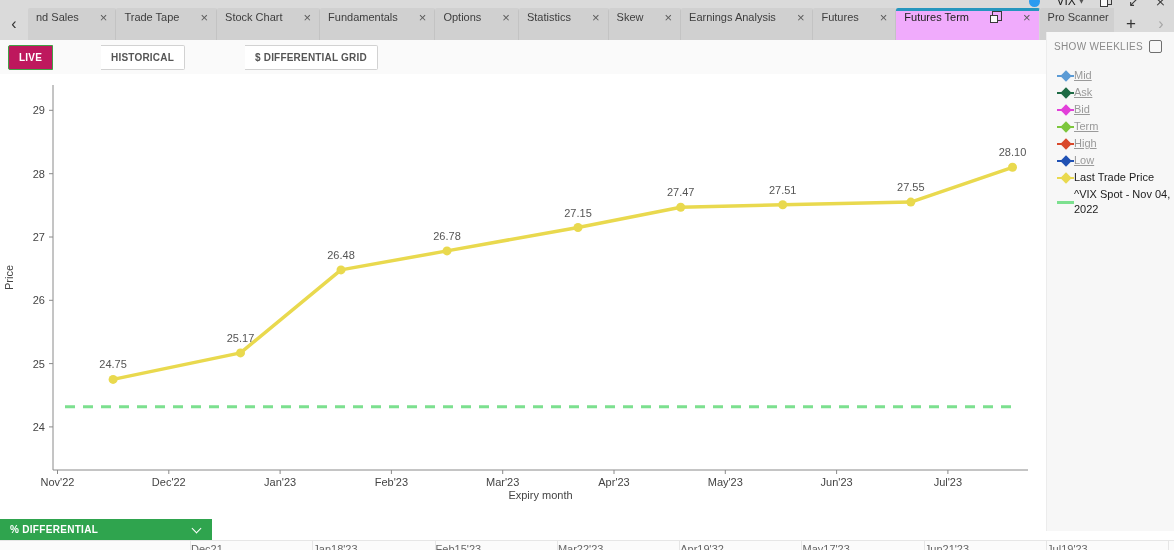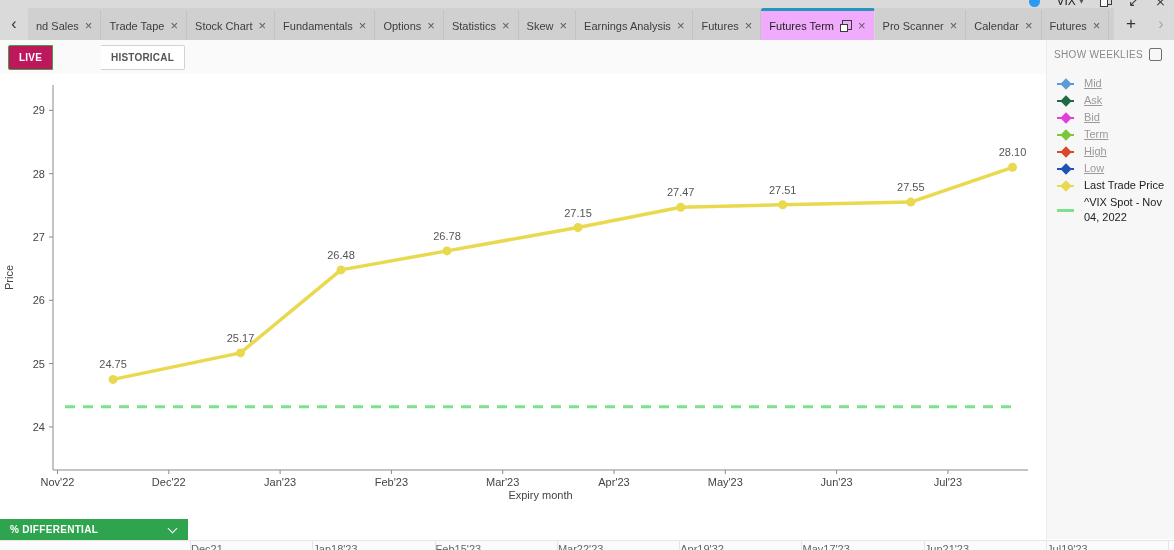--- a/index.html
+++ b/index.html
@@ -6,21 +6,21 @@
   html,body { width:1174px; height:550px; overflow:hidden; }
   body { font-family: "Liberation Sans", "DejaVu Sans", sans-serif; background:#fff; position:relative; }
 
   
   .header { position:absolute; top:0; left:0; width:1174px; height:40px; background:#dadada; }
   .tabrow { position:absolute; left:0; bottom:0; right:0; height:32px; display:flex; align-items:stretch; }
   .tab-scroll { width:28px; display:flex; align-items:center; justify-content:center;
                 font-size:16px; color:#333; cursor:pointer; flex:none; }
   .tab-scroll.right { color:#a6a6a6; width:26px; }
   #tabs { display:flex; overflow:hidden; flex:0 1 auto; }
-  .tab { flex:none; display:flex; align-items:center; gap:6px; padding:0 8px;
+  .tab { flex:none; display:flex; align-items:flex-start; gap:21px; padding:0 8px;
          background:#d0d0d0; border-top:3px solid transparent; border-right:1px solid #c3c3c3;
          font-size:11px; color:#3d3d3d; cursor:pointer; border-radius:2px 2px 0 0; }
   .tab.active { background:#f0abfc; border-top:3px solid #2596be; border-right-color:#d6d6d6; color:#222; }
   .tab-close { font-size:13px; color:#5c5c5c; line-height:1; }
   .add-tab { width:34px; display:flex; align-items:center; justify-content:center;
              font-size:17px; color:#333; cursor:pointer; flex:none; }
 
   
   .titlebar { position:absolute; top:0; right:8px; height:12px; overflow:hidden; z-index:6; }
   .tb-inner { display:flex; align-items:center; gap:16px; height:26px; margin-top:-12px; }
@@ -36,42 +36,42 @@
   .toolbar { position:absolute; top:40px; left:0; width:1046px; height:34px; background:#fafafa;
              display:flex; align-items:center; padding-left:8px; }
   .seg { display:flex; align-items:stretch; height:25px; margin-right:12px; }
   .seg-btn { display:flex; align-items:center; padding:0 10px; font-size:10px; font-weight:bold;
              letter-spacing:.2px; background:#fff; color:#555; border:1px solid #d2d2d2; cursor:pointer; }
   .seg-btn.on { background:#be185d; color:#fff; border-color:#43a047; }
   .seg-btn:first-child { border-radius:2px 0 0 2px; }
   .seg-btn:last-child  { border-radius:0 2px 2px 0; border-left:none;margin-left:48px; }
 
   
-  .panel { position:absolute; left:1046px; top:40px; width:128px; height:499px;
+  .panel { position:absolute; left:1046px; top:32px; width:128px; height:499px;
            background:#f7f7f7; border-left:1px solid #ececec; }
   .weeklies { display:flex; align-items:center; justify-content:flex-end; gap:6px;
               margin:8px 12px 0 0; font-size:10px; color:#8a8a8a; letter-spacing:.3px; }
   .checkbox { width:13px; height:13px; border:1.5px solid #6f6f6f; border-radius:2px; background:transparent; cursor:pointer; flex:none; }
   #legend { margin:14px 0 0 10px; }
-  .lg-item { display:flex; align-items:center; gap:10px; min-height:17px; cursor:pointer; padding:1px 0; }
+  .lg-item { display:flex; align-items:center; gap:0; min-height:17px; cursor:pointer; padding:1px 0; }
   .lg-marker { position:relative; width:17px; height:10px; flex:none; }
   .lg-line { position:absolute; left:0; top:4px; width:17px; height:2px; }
   .lg-line.thick { height:3px; top:4px; }
   .lg-diamond { position:absolute; left:4.5px; top:1px; width:8px; height:8px; transform:rotate(45deg); }
   .lg-label { font-size:11px; color:#222; line-height:1.35; }
   .lg-item.hidden .lg-label { color:#9a9a9a; text-decoration:underline; }
 
   
   .chart-area { position:absolute; left:0; top:74px; width:1046px; height:465px; background:#fff; }
   #chart-svg { position:absolute; left:0; top:0; }
   .tick   { font-size:11px; fill:#444; }
   .plabel { font-size:11px; fill:#555; }
 
   
-  .bottom-dd { position:absolute; left:0; top:519px; width:188px; height:21px; background:#2fa44e;
+  .bottom-dd { position:absolute; left:0; top:519px; width:212px; height:21px; background:#2fa44e;
                display:flex; align-items:center; justify-content:space-between; padding:0 12px 0 10px;
                color:#fff; cursor:pointer; z-index:4; }
   .bottom-dd .lbl { font-size:10px; font-weight:bold; letter-spacing:.3px; }
   .chev { width:7px; height:7px; border-right:1.8px solid #fff; border-bottom:1.8px solid #fff;
           transform:rotate(45deg); margin-bottom:3px; }
   .gridrow { position:absolute; left:0; top:540px; right:0; height:10px; background:#fbfbfb;
              border-top:1px solid #e6e6e6; display:flex; overflow:hidden; z-index:5; }
   .grid-spacer { width:191px; flex:none; border-right:1px solid #e6e6e6; }
   .grid-cell { width:122.3px; flex:none; border-right:1px solid #e6e6e6; font-size:11px; color:#666;
                text-align:left; padding-top:2px; line-height:13px; }
@@ -157,20 +157,21 @@
     <div class="tab-scroll right">›</div>
   </div>
 </div>
 
 <div class="toolbar">
   <div class="seg">
     <div class="seg-btn on">LIVE</div>
     <div class="seg-btn">HISTORICAL</div>
   </div>
   <div class="seg">
+    <div class="seg-btn">$ DIFFERENTIAL GRID</div>
   </div>
 </div>
 
 <div class="panel">
   <div class="weeklies">
     <span>SHOW WEEKLIES</span>
     <span class="checkbox"></span>
   </div>
   <div id="legend">
       <div class="lg-item hidden">

